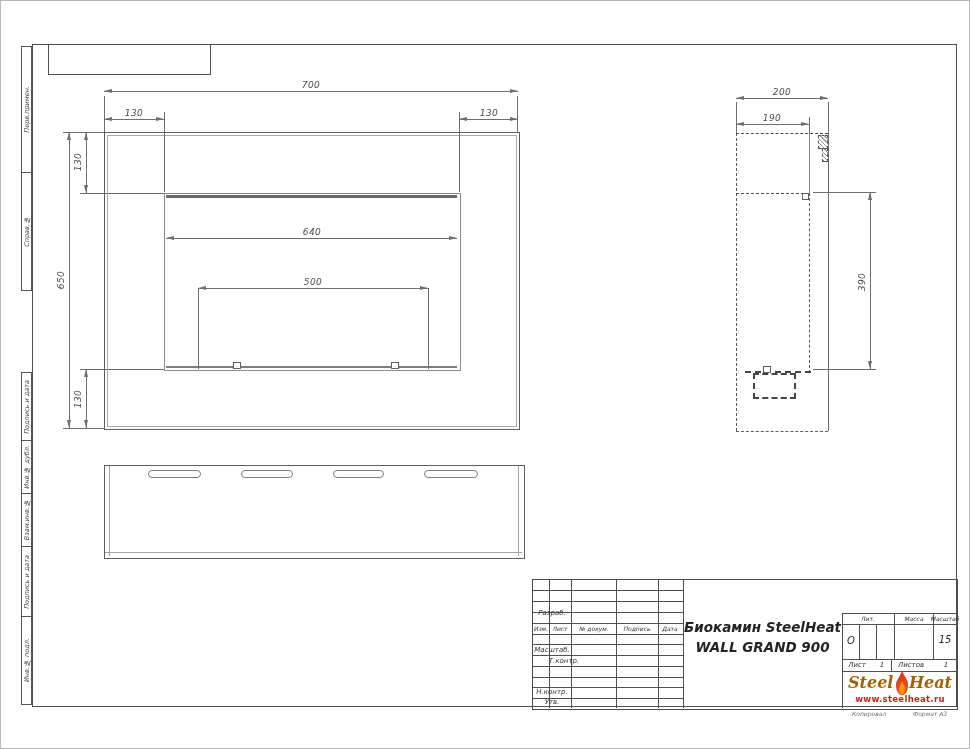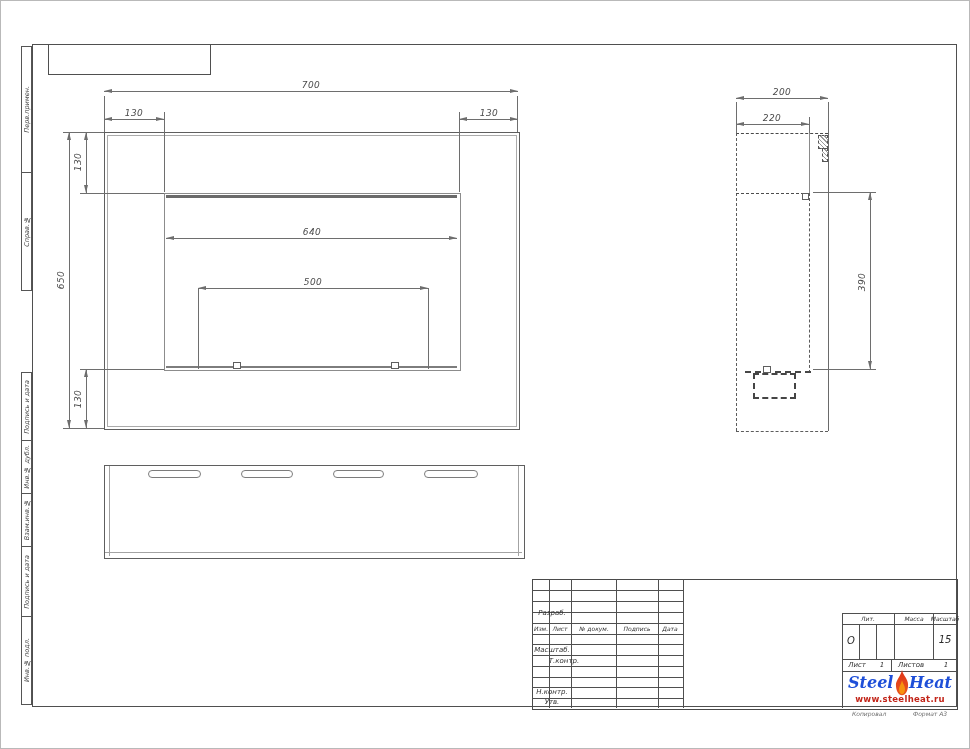--- a/index.html
+++ b/index.html
@@ -30,21 +30,21 @@
               font:italic 6.5px "DejaVu Sans",sans-serif;color:#3f3f3f;white-space:nowrap;}
   
   .tb{position:absolute;font:italic 7px "DejaVu Sans",sans-serif;color:#2f2f2f;white-space:nowrap;
       transform:translateX(-50%);}
   .tb.small{font-size:6px;}
   .tbval{position:absolute;font:italic 10px "DejaVu Sans",sans-serif;color:#2b2b2b;white-space:nowrap;
          transform:translateX(-50%);}
   .tline{position:absolute;background:#4f4f4f;}
   .title-main{position:absolute;left:682px;top:616px;width:159px;text-align:center;
               font:bold italic 13.5px "DejaVu Sans",sans-serif;color:#232323;line-height:20px;}
-  .logo-script{font:bold italic 16px "DejaVu Serif",serif;color:#1d4ed8;}
+  .logo-script{font:bold italic 16px "DejaVu Serif",serif;color:#a16207;}
   .logo-url{font:bold 8.5px "DejaVu Sans",sans-serif;color:#c22418;letter-spacing:.3px;}
   .footnote{position:absolute;font:italic 6px "DejaVu Sans",sans-serif;color:#6f6f6f;white-space:nowrap;}
   .slot{position:absolute;height:8px;border:1px solid #7c7c7c;border-radius:4px;box-sizing:border-box;}
   .tab{position:absolute;border:1px solid #5f5f5f;background:#fff;box-sizing:border-box;}
   .hatch{position:absolute;border:1px dashed #555;box-sizing:border-box;
          background:repeating-linear-gradient(45deg,#9a9a9a 0 1px,transparent 1px 3px);}
 </style>
 </head>
 <body>
 
@@ -159,21 +159,21 @@
     <div class="lv" style="left:827px;top:101px;height:31px;"></div>
     <div class="lh" style="left:735px;top:97px;width:92px;"></div>
     <div class="ar ar-l" style="left:735px;top:95px;"></div>
     <div class="ar ar-r" style="left:819px;top:95px;"></div>
     <div class="dimlabel" style="left:781px;top:86px;">200</div>
 
     <div class="lv" style="left:808px;top:116px;height:16px;"></div>
     <div class="lh" style="left:735px;top:123px;width:73px;"></div>
     <div class="ar ar-l" style="left:735px;top:121px;"></div>
     <div class="ar ar-r" style="left:800px;top:121px;"></div>
-    <div class="dimlabel" style="left:771px;top:112px;">220</div>
+    <div class="dimlabel" style="left:771px;top:112px;">190</div>
 
     <div class="lh" style="left:812px;top:191px;width:63px;"></div>
     <div class="lh" style="left:812px;top:368px;width:63px;"></div>
     <div class="lv" style="left:869px;top:191px;height:177px;"></div>
     <div class="ar ar-u" style="left:867px;top:191px;"></div>
     <div class="ar ar-d" style="left:867px;top:360px;"></div>
     <div class="dimlabel vert" style="left:861px;top:281px;">390</div>
   </div>
 
   <div class="abs" style="left:0;top:0;">
@@ -214,20 +214,22 @@
     <div class="tb small" style="left:636px;top:624px;">Подпись</div>
     <div class="tb small" style="left:669px;top:624px;">Дата</div>
 
     <div class="tb" style="left:551px;top:608px;">Разраб.</div>
     <div class="tb" style="left:551px;top:645px;">Масштаб.</div>
     <div class="tb" style="left:563px;top:656px;">Т.контр.</div>
     <div class="tb" style="left:551px;top:687px;">Н.контр.</div>
     <div class="tb" style="left:551px;top:697px;">Утв.</div>
 
     <div class="title-main">
+      <div>Биокамин SteelHeat</div>
+      <div>WALL GRAND 900</div>
     </div>
 
     <div class="tline" style="left:841px;top:612px;width:1px;height:95px;"></div>
     <div class="tline" style="left:841px;top:612px;width:114px;height:1px;"></div>
     <div class="tline" style="left:841px;top:623px;width:114px;height:1px;"></div>
     <div class="tline" style="left:841px;top:658px;width:114px;height:1px;"></div>
     <div class="tline" style="left:841px;top:670px;width:114px;height:1px;"></div>
     <div class="tline" style="left:893px;top:612px;width:1px;height:46px;"></div>
     <div class="tline" style="left:932px;top:612px;width:1px;height:46px;"></div>
     <div class="tline" style="left:858px;top:623px;width:1px;height:35px;"></div>

